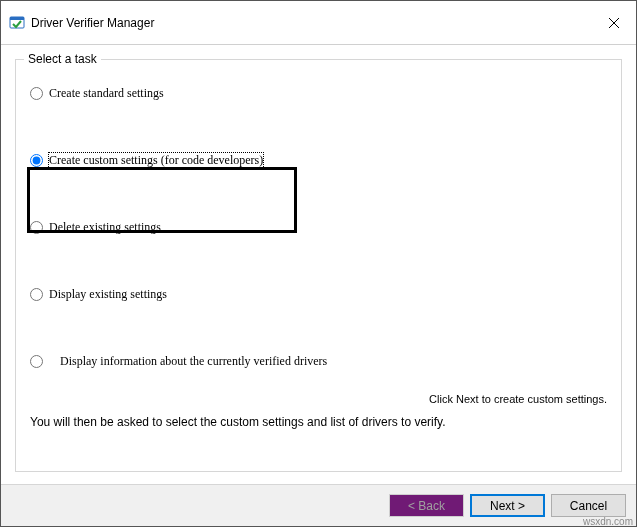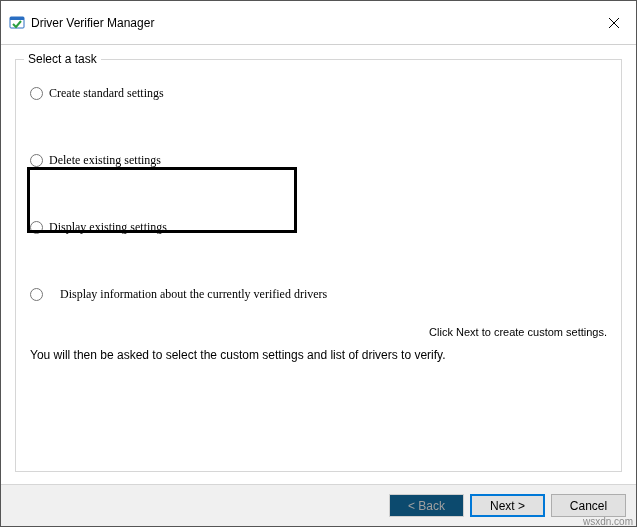--- a/index.html
+++ b/index.html
@@ -132,21 +132,21 @@
       min-width: 75px;
       font-size: 12px;
       font-family: inherit;
       background: #e1e1e1;
       border: 1px solid #adadad;
       cursor: pointer;
       padding: 0 10px;
     }
     .footer button:disabled {
       color: #a0a0a0;
-      background: #0c4a6e;
+      background: #701a75;
       border-color: #cfcfcf;
       cursor: default;
     }
     .footer button.primary {
       border: 2px solid #0078d7;
       padding: 0 9px;
       height: 23px;
     }
     .watermark {
       position: absolute;
@@ -182,20 +182,24 @@
     <div class="group">
       <span class="group-title">Select a task</span>
 
       <div class="options">
 
         <div class="radio-row">
           <input type="radio" name="task" id="r1" style="">
           <label for="r1">Create standard settings</label>
         </div>
 
+        <div class="radio-row">
+          <input type="radio" name="task" id="r2" checked="" style="">
+          <label for="r2" class="focus-rect">Create custom settings (for code developers)</label>
+        </div>
 
         <div class="radio-row">
           <input type="radio" name="task" id="r3" style="">
           <label for="r3">Delete existing settings</label>
         </div>
 
         <div class="radio-row">
           <input type="radio" name="task" id="r4" style="">
           <label for="r4">Display existing settings</label>
         </div>

